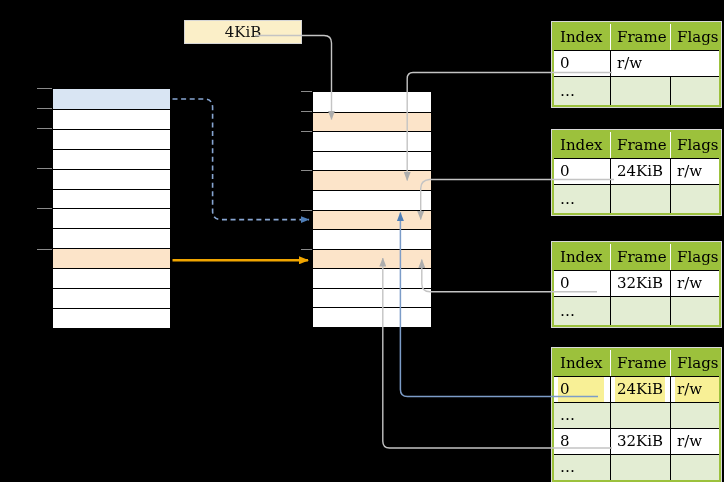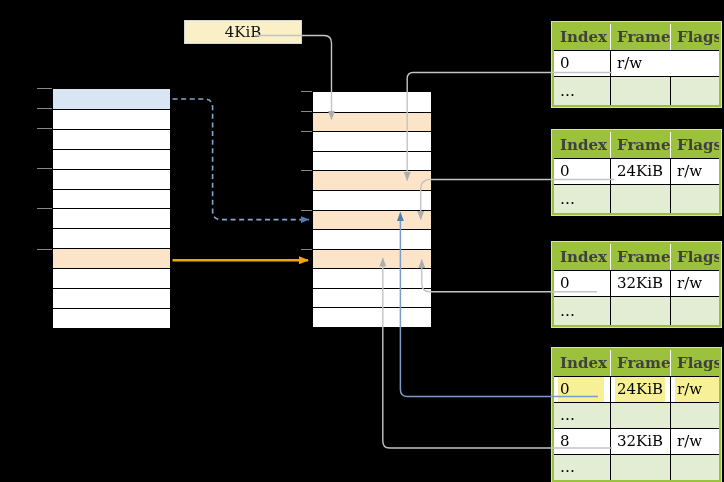--- a/index.html
+++ b/index.html
@@ -30,21 +30,21 @@
   .tick{position:absolute;height:1px;background:#8a8a8a;z-index:4;}
   
   .pt{
     position:absolute;left:552px;width:165px;
     border:2px solid var(--green);box-shadow:0 0 0 1px rgba(255,255,255,.85);
     box-sizing:content-box;background:#fff;z-index:2;font-size:15px;
   }
   .pt1{top:22px}.pt2{top:130px}.pt3{top:242px}.pt4{top:348px}
   .pt .hdr{display:flex;height:26px;background:var(--green);}
   .pt .hdr .cell{
-    color:#404040;font-weight:bold;line-height:26px;border-left:1.5px solid #fff;
+    color:#000000;font-weight:normal;line-height:26px;border-left:1.5px solid #fff;
   }
   .pt .hdr .cell:first-child{border-left:none;}
   .pt .row{display:flex;height:25px;background:#fff;border-top:1px solid #000;line-height:25px;color:#000;}
   .pt .row.shaded{background:var(--alt-green);}
   .pt1 .row.shaded,.pt2 .row.shaded,.pt3 .row.shaded{height:28px;line-height:28px;}
   .cell{box-sizing:border-box;padding-left:6px;overflow:hidden;white-space:nowrap;}
   .c-index{width:56px;}
   .c-frame{width:60px;}
   .c-flags{flex:1;}
   .row .c-frame,.row .c-flags{border-left:1px solid #000;}

